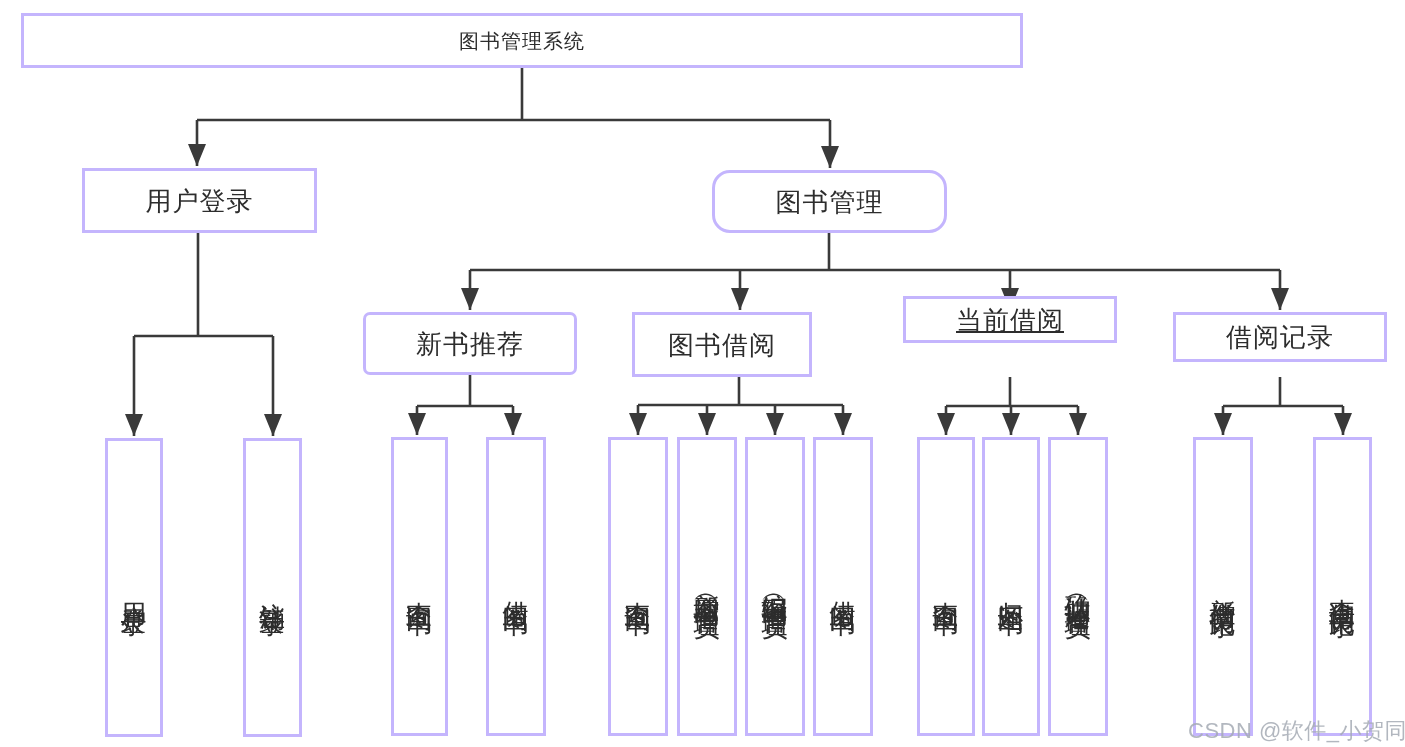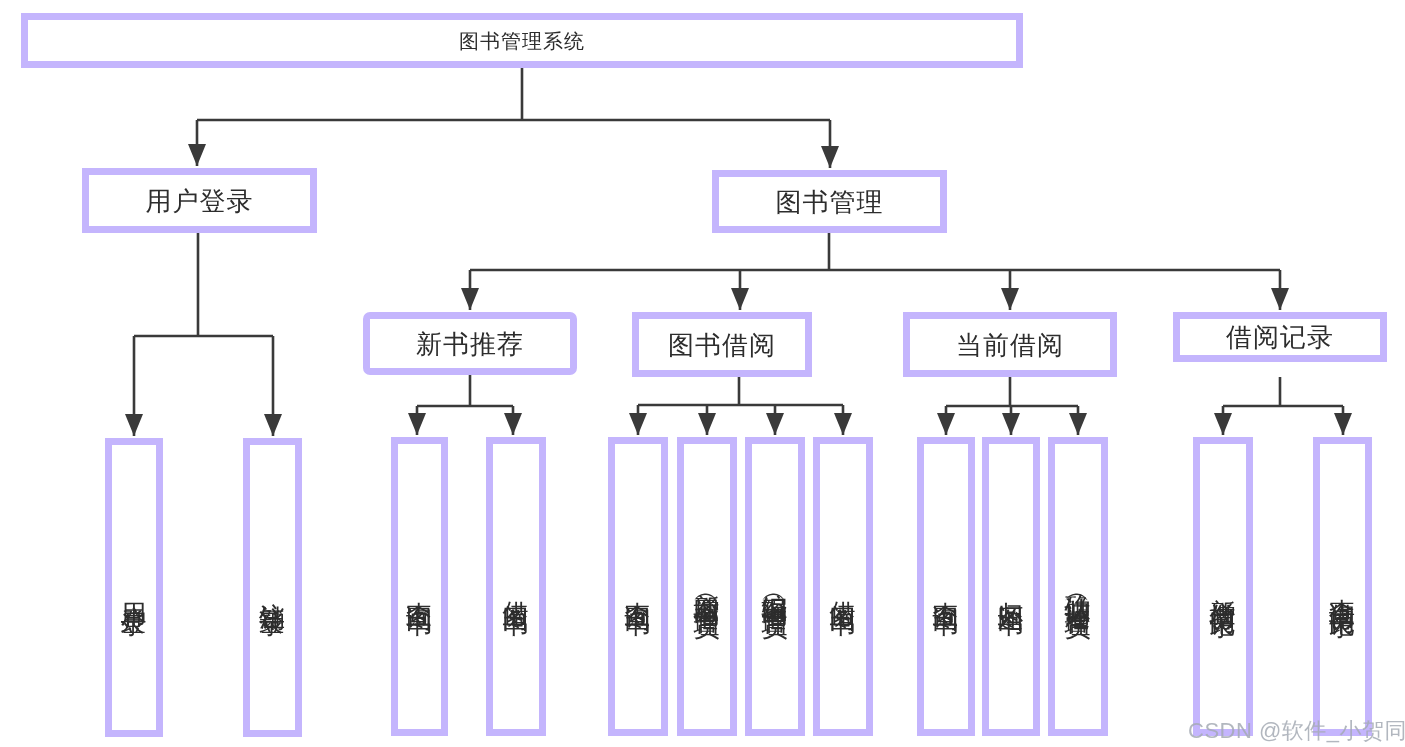--- a/index.html
+++ b/index.html
@@ -13,21 +13,21 @@
   }
   #connectors {
     position: absolute;
     left: 0; top: 0;
     width: 1405px; height: 747px;
     z-index: 1;
   }
   .box {
     position: absolute;
     box-sizing: border-box;
-    border: 7px solid #c4b5fd;
+    border: 3px solid #c4b5fd;
     background: #ffffff;
     color: #2d2d2d;
     display: flex;
     align-items: center;
     justify-content: center;
     z-index: 2;
     line-height: 1;
   }
   .box.h { font-size: 26px; letter-spacing: 1px; }
   .box.top { font-size: 20px; letter-spacing: 1px; }
@@ -92,25 +92,25 @@
     <line x1="1011" y1="406" x2="1011" y2="435" stroke="#3a3a3a" stroke-width="2.6" marker-end="url(#arr)"></line>
     <line x1="1078" y1="406" x2="1078" y2="435" stroke="#3a3a3a" stroke-width="2.6" marker-end="url(#arr)"></line>
 
     <line x1="1223" y1="406" x2="1223" y2="435" stroke="#3a3a3a" stroke-width="2.6" marker-end="url(#arr)"></line>
     <line x1="1343" y1="406" x2="1343" y2="435" stroke="#3a3a3a" stroke-width="2.6" marker-end="url(#arr)"></line>
   </svg>
 
   <div class="box h top" style="left:21px; top:13px; width:1002px; height:55px;">图书管理系统</div>
 
   <div class="box h" style="left:82px; top:168px; width:235px; height:65px;">用户登录</div>
-  <div class="box h" style="left:712px; top:170px; width:235px; height:63px;">图书管理</div>
+  <div class="box h" style="left:712px; top:170px; width:235px; height:63px;border-radius:18px;">图书管理</div>
 
   <div class="box h" style="left:363px; top:312px; width:214px; height:63px;border-radius:7px;">新书推荐</div>
   <div class="box h" style="left:632px; top:312px; width:180px; height:65px;">图书借阅</div>
-  <div class="box h" style="left:903px; top:312px; width:214px; height:65px;">当前借阅</div>
+  <div class="box h" style="left:903px; top:296px; width:214px; height:47px;text-decoration:underline;">当前借阅</div>
   <div class="box h" style="left:1173px; top:312px; width:214px; height:50px;">借阅记录</div>
 
   <div class="box v" style="left:105px; top:438px; width:58px; height:299px;">用户登录</div>
   <div class="box v" style="left:243px; top:438px; width:59px; height:299px;">注销登录</div>
 
   <div class="box v" style="left:391px; top:437px; width:57px; height:299px;">查询图书</div>
   <div class="box v" style="left:486px; top:437px; width:60px; height:299px;">借阅图书</div>
 
   <div class="box v" style="left:608px; top:437px; width:60px; height:299px;">查询图书</div>
   <div class="box v" style="left:677px; top:437px; width:60px; height:299px;">新增图书（管理员）</div>

